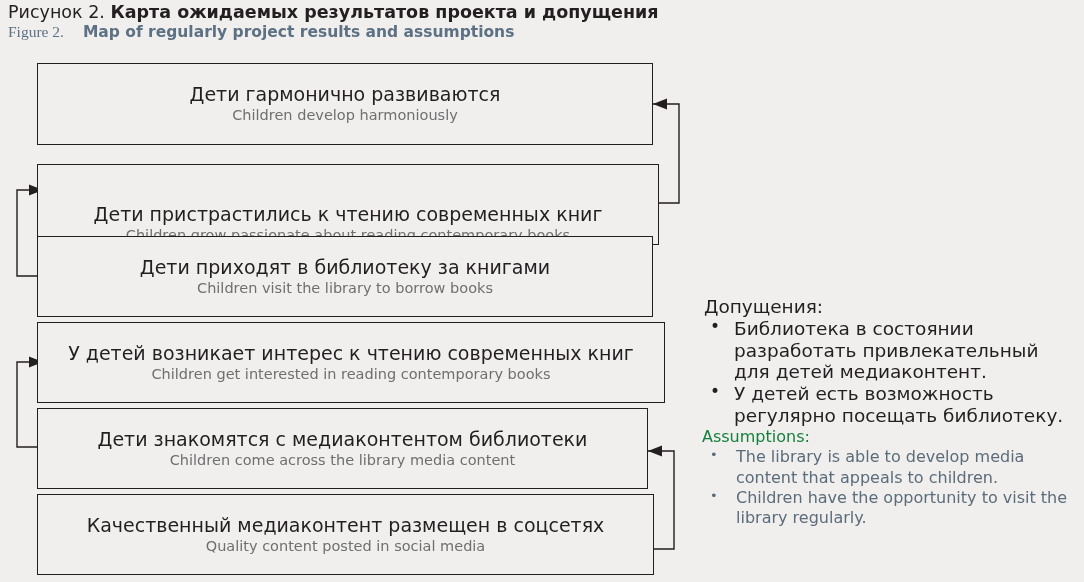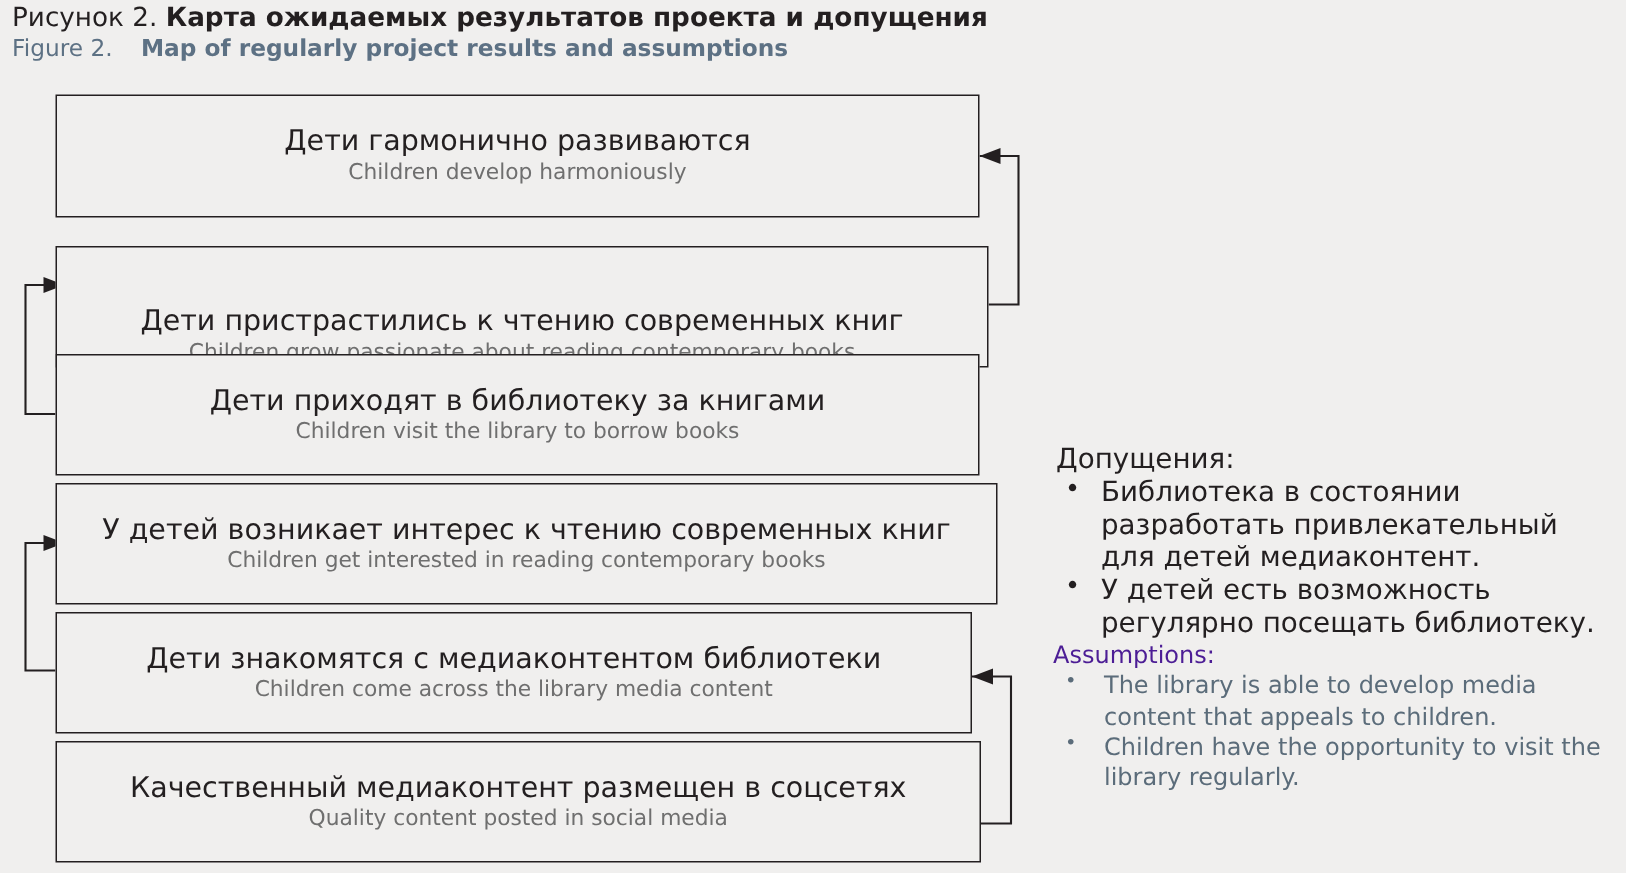--- a/index.html
+++ b/index.html
@@ -31,21 +31,21 @@
     font-size: 17.5px;
     color: #231f20;
   }
   .cap-ru .cap-lead { font-weight: 400; }
   .cap-ru .cap-main { font-weight: 700; text-align: center; }
 
   .cap-en {
     font-size: 15.5px;
     color: #5d7184;
   }
-  .cap-en .cap-lead { font-weight: 400; }
+  .cap-en .cap-lead { font-weight: 400; font-family: Liberation Serif, serif; }
   .cap-en .cap-main { font-weight: 700; padding-left: 14px; }
 
   
   #diagram {
     position: absolute;
     left: 0;
     top: 0;
     width: 1084px;
     height: 582px;
   }
@@ -118,21 +118,21 @@
   }
   ul.as-ru > li .bul {
     position: absolute;
     left: 6px;
     top: -1px;
     font-size: 17px;
   }
 
   .as-head-en {
     font-size: 16px;
-    color: #4c1d95;
+    color: #15803d;
     line-height: 1.25;
     padding-left: 4px;
     margin-top: 1px;
   }
   ul.as-en {
     margin: 0;
     padding: 0 0 0 4px;
     list-style: none;
   }
   ul.as-en > li {

